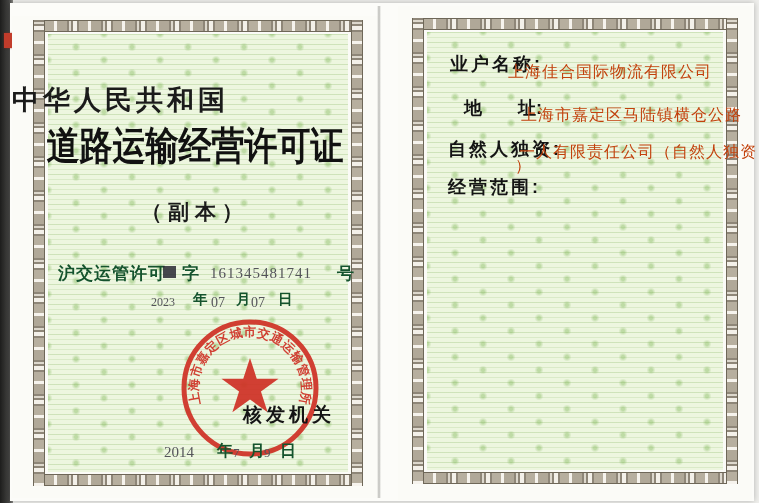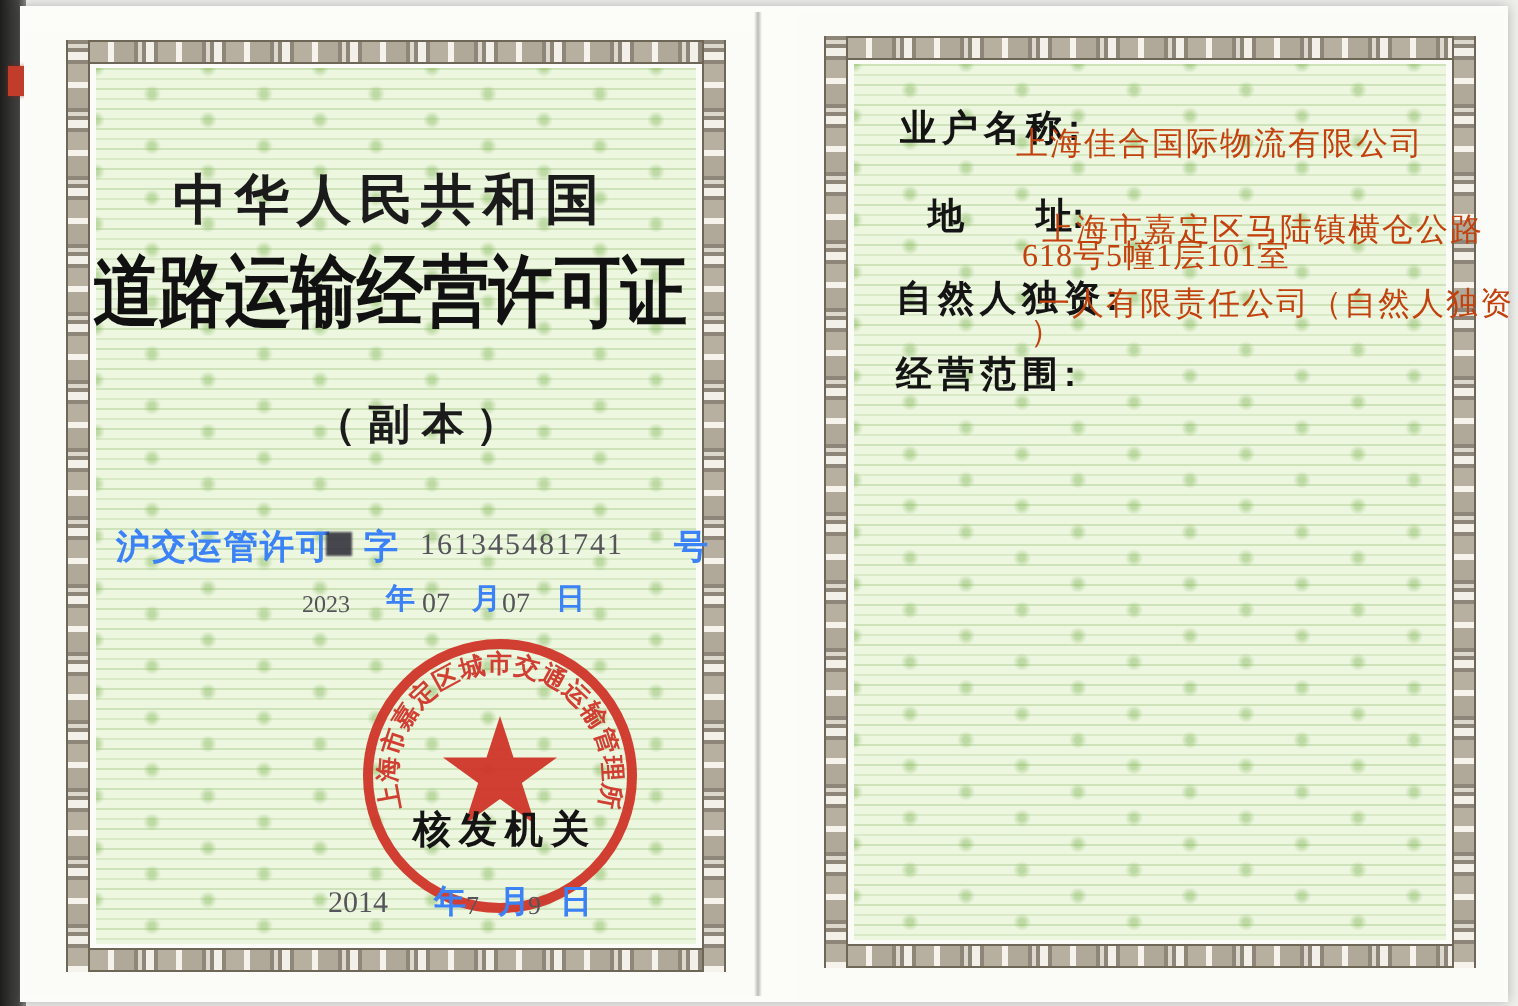--- a/index.html
+++ b/index.html
@@ -36,31 +36,31 @@
     background-color:#edf6df;
     background-image:
       radial-gradient(circle at 50% 50%, rgba(125,180,85,.42) 1.5px, rgba(125,180,85,.20) 3px, rgba(125,180,85,0) 4.5px),
       radial-gradient(circle at 50% 50%, rgba(125,180,85,.42) 1.5px, rgba(125,180,85,.20) 3px, rgba(125,180,85,0) 4.5px),
       repeating-linear-gradient(180deg, rgba(118,172,78,.26) 0 1px, rgba(0,0,0,0) 1px 5px,
         rgba(118,172,78,.16) 5px 6px, rgba(0,0,0,0) 6px 10px);
     background-size:56px 26px,56px 26px,auto;
     background-position:0 0,28px 13px,0 0;}
   
   .abs{position:absolute;white-space:nowrap;}
-  .country{left:0;top:66px;width:100%;text-align:center;
+  .country{left:0;top:66px;width:100%;text-align:left;
     font-family:"Liberation Serif","DejaVu Serif",serif;
     font-size:27px;font-weight:bold;letter-spacing:4px;color:#1b1b1b;}
   .big-title{left:0;top:104px;width:100%;text-align:center;
     font-size:33px;font-weight:900;letter-spacing:0px;color:#111;
     transform:scaleY(1.18);transform-origin:top;}
-  .subtitle{left:16px;top:182px;width:100%;text-align:center;
+  .subtitle{left:0;top:182px;width:100%;text-align:center;
     font-family:"Liberation Serif","DejaVu Serif",serif;
     font-size:21px;font-weight:bold;letter-spacing:6px;color:#1b1b1b;}
   .lic-label,.val-label{font-family:"Liberation Serif","DejaVu Serif",serif;
-    font-weight:bold;color:#3b82f6;}
+    font-weight:bold;color:#14532d;}
   .lic-label{font-size:17px;}
   .val-label{font-size:14.5px;}
   .mono-num{font-family:"Liberation Serif","DejaVu Serif",serif;color:#54545a;}
   .redact{position:absolute;background:rgba(40,40,52,.85);filter:blur(.6px);}
   .issuer{font-size:19px;font-weight:bold;letter-spacing:4px;color:#141414;}
   
   .field-label{font-size:18px;font-weight:bold;letter-spacing:3px;color:#141414;}
   .field-value{font-size:16px;color:#c2410c;letter-spacing:1px;
     font-family:Liberation Serif, serif;}
   .seal-svg{position:absolute;opacity:.93;}
@@ -100,21 +100,21 @@
     <circle cx="0" cy="0" r="66" fill="none" stroke="#cf3226" stroke-width="5"></circle>
     <path d="M0,-30 L6.76,-9.30 L28.53,-9.27 L10.94,3.55 L17.63,24.27 L0,11.5 L-17.63,24.27 L-10.94,3.55 L-28.53,-9.27 L-6.76,-9.30 Z" fill="#cf3226"></path>
     <defs>
         <path id="sealArc" d="M -48.9 17.8 A 52 52 0 1 1 48.9 17.8" fill="none"></path>
       </defs>
     <text font-size="12.5" font-weight="bold" fill="#cf3226" letter-spacing="0.5">
       <textPath href="#sealArc" startOffset="50%" text-anchor="middle">上海市嘉定区城市交通运输管理所</textPath>
     </text>
   </svg>
 
-  <div class="abs issuer" style="left:158px;top:386px;width:165px;text-align:center;">核发机关</div>
+  <div class="abs issuer" style="left:158px;top:386px;width:165px;text-align:right;">核发机关</div>
 
   <span class="abs mono-num" style="left:152px;top:428px;font-size:15px;">2014</span>
   <span class="abs lic-label" style="left:205px;top:425px;font-size:16px;">年</span>
   <span class="abs mono-num" style="left:221px;top:429px;font-size:13px;">7</span>
   <span class="abs lic-label" style="left:237px;top:425px;font-size:16px;">月</span>
   <span class="abs mono-num" style="left:252px;top:429px;font-size:13px;">9</span>
   <span class="abs lic-label" style="left:268px;top:425px;font-size:16px;">日</span>
 </div>
 
 <div class="page" id="right-page">
@@ -122,21 +122,20 @@
   <div class="strip h" style="left:14px;top:12px;width:326px;"></div>
   <div class="strip h" style="left:14px;top:466px;width:326px;"></div>
   <div class="strip v" style="left:14px;top:12px;height:466px;"></div>
   <div class="strip v" style="left:328px;top:12px;height:466px;"></div>
 
   <span class="abs field-label" style="left:52px;top:46px;">业户名称:</span>
   <span class="abs field-value" style="left:110px;top:56px;">上海佳合国际物流有限公司</span>
 
   <span class="abs field-label" style="left:50px;top:90px;letter-spacing:0;margin-left:16px;">地　　址:</span>
   <span class="abs field-value" style="left:123px;top:99px;">上海市嘉定区马陆镇横仓公路</span>
-  <span class="abs field-value" style="left:113px;top:112px;letter-spacing:0.5px;">618号5幢1层101室</span>
 
   <span class="abs field-label" style="left:50px;top:131px;">自然人独资:</span>
   <span class="abs field-value" style="left:121px;top:136px;">一人有限责任公司（自然人独资</span>
   <span class="abs field-value" style="left:117px;top:150px;">）</span>
 
   <span class="abs field-label" style="left:50px;top:169px;">经营范围:</span>
 </div>
 
 <div class="fold"></div>
 

